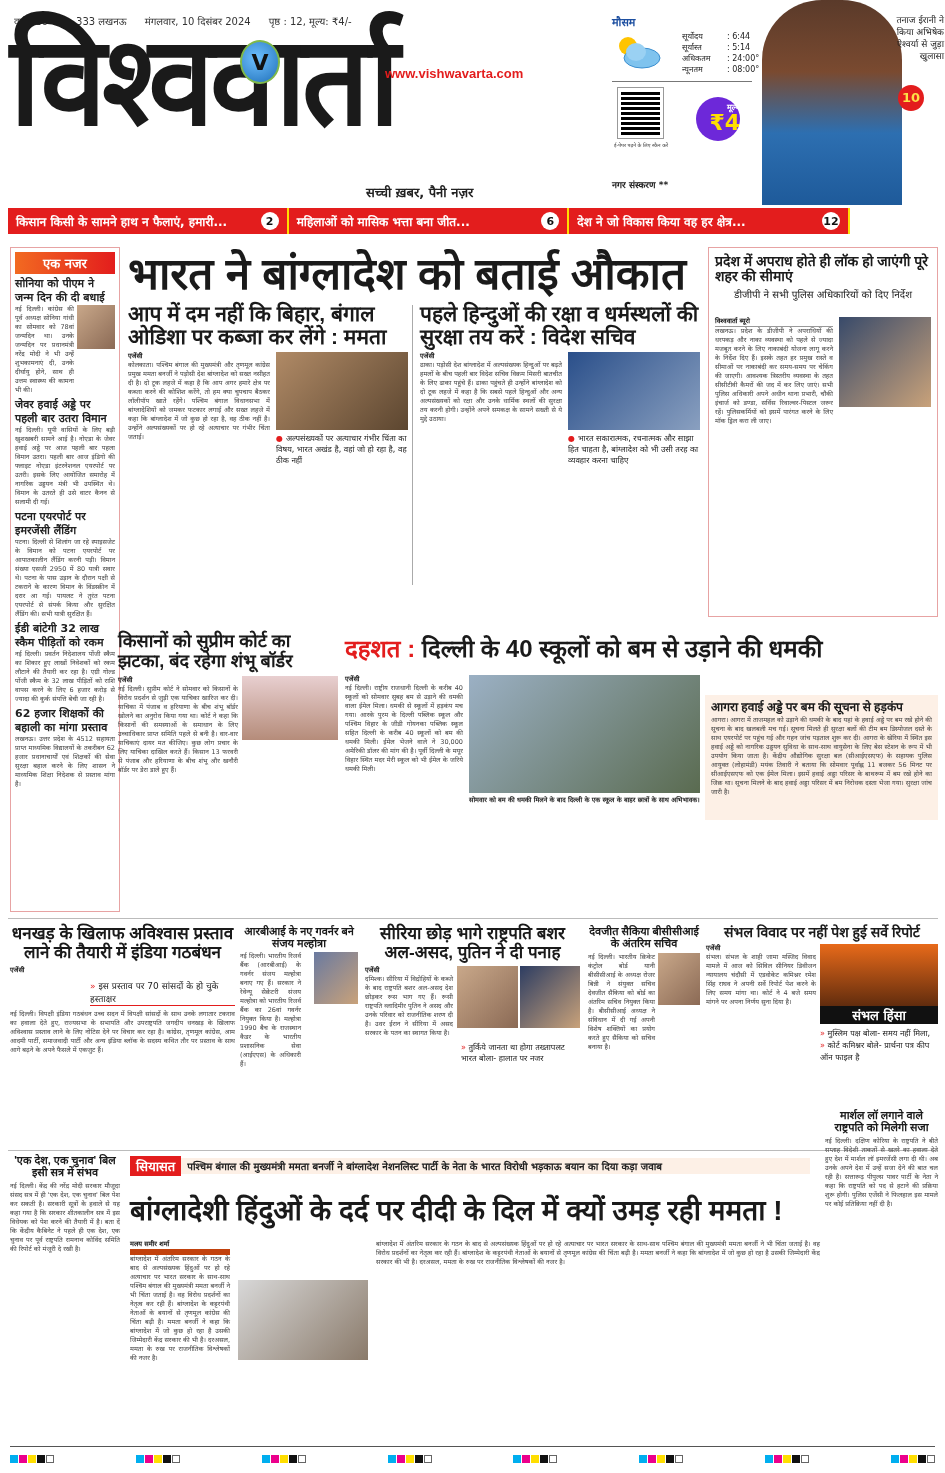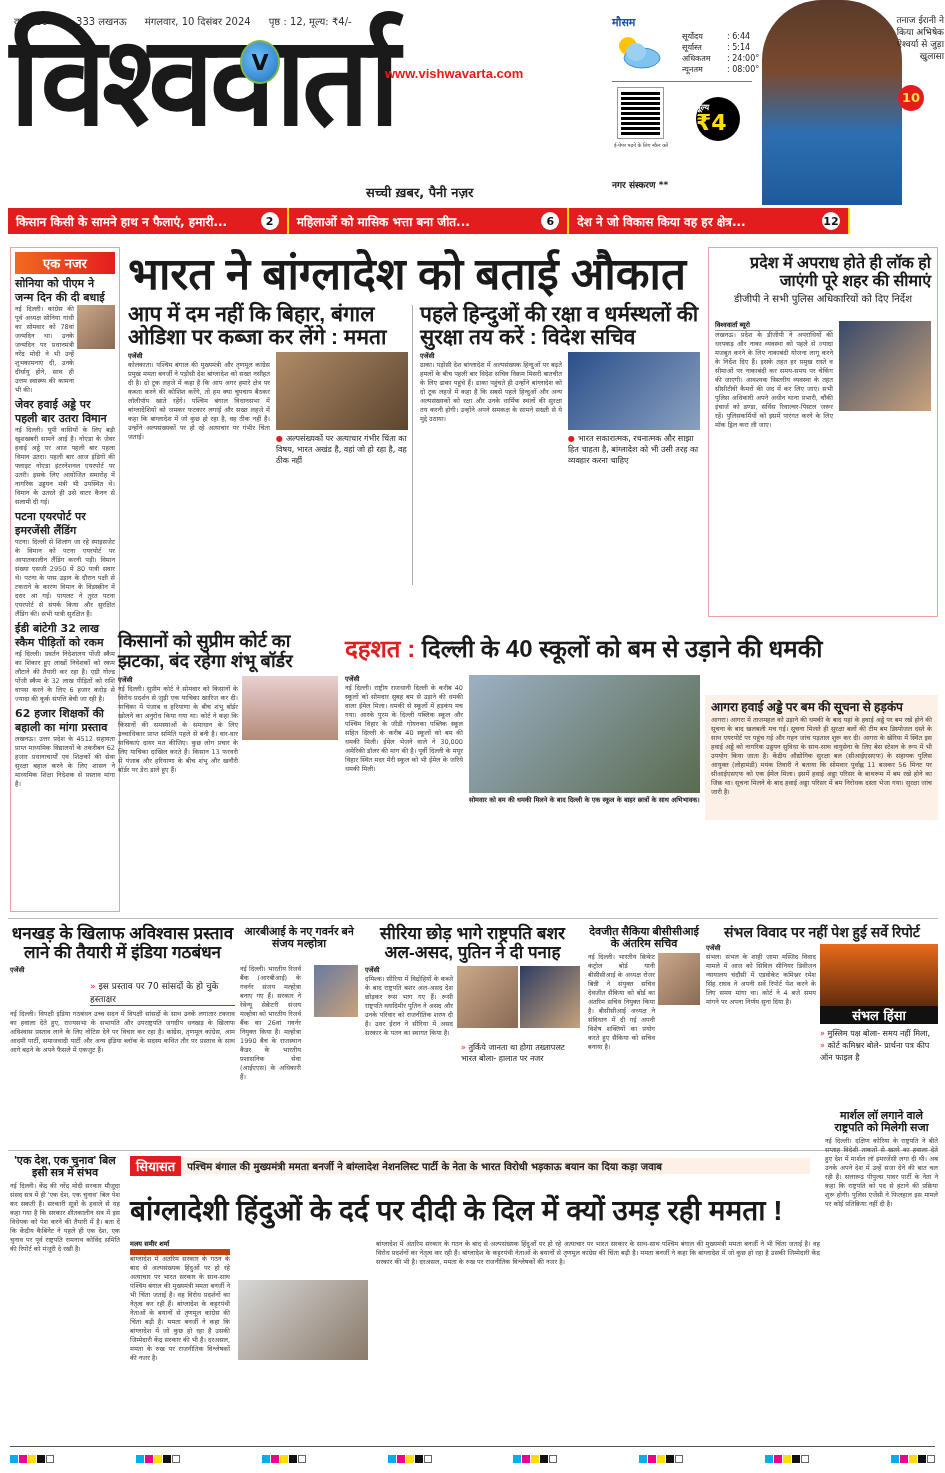--- a/index.html
+++ b/index.html
@@ -10,21 +10,21 @@
 .logo-globe{top:40px;left:240px;width:40px;height:44px;border-radius:50%;background:radial-gradient(circle at 40% 40%,#6ec0ff,#1f6fb8);border:2px solid #7fb84a;display:flex;align-items:center;justify-content:center;font-weight:bold;color:#111;font-size:22px}
 .website{top:66px;left:385px;color:#e31d1d;font-weight:bold;font-size:13px;font-family:"Liberation Sans",sans-serif}
 .tagline{top:183px;left:366px;font-size:13px;font-weight:bold}
 .weather{top:14px;left:612px;width:150px}
 .weather h4{color:#1d4fa0;font-size:11px}
 .wx-row{display:flex;font-size:8px;margin-left:70px;line-height:11px}
 .wx-row span:first-child{width:45px}
 .cloud{position:absolute;top:18px;left:0;width:50px;height:38px}
 .qr{top:88px;left:618px;width:45px;height:50px;background:repeating-linear-gradient(0deg,#000 0 3px,#fff 3px 5px),#000;border:3px solid #fff;outline:1px solid #999}
 .qr-cap{top:142px;left:614px;font-size:5px;width:56px;color:#333}
-.price{top:97px;left:696px;width:44px;height:44px;border-radius:50%;background:#000000;color:#fff;text-align:left;font-weight:bold}
+.price{top:97px;left:696px;width:44px;height:44px;border-radius:50%;background:#6d28d9;color:#fff;text-align:right;font-weight:bold}
 .price .p1{font-size:8px;color:#fff;padding-top:4px}
 .price .p2{font-size:22px;color:#ffde00;line-height:22px}
 .edition{top:178px;left:612px;font-size:9px;font-weight:bold}
 .celeb{top:0;left:762px;width:140px;height:205px;background:linear-gradient(180deg,#5a3a2a 0,#7a4a30 35%,#2d6fb1 65%,#1e5a9a 100%);border-radius:60px 60px 0 0}
 .celeb-cap{top:14px;left:892px;font-size:9px;text-align:right;width:52px;line-height:12px}
 .celeb-num{top:85px;left:898px;width:26px;height:26px;border-radius:50%;background:#e31d1d;color:#fde047;font-weight:bold;font-size:13px;text-align:center;line-height:26px}
 .ticker{top:208px;left:8px;width:842px;height:26px;background:#e31d1d;display:flex}
 .tick{flex:1;display:flex;align-items:center;justify-content:space-between;color:#fff;font-size:12px;font-weight:bold;padding:0 8px;border-right:2px solid #ffde00}
 .tick .n{background:#fff;color:#111;border-radius:50%;width:18px;height:18px;display:inline-flex;align-items:center;justify-content:center;font-size:11px}
 .hr{background:#bbb;height:1px}
@@ -160,21 +160,21 @@
       <div class="txt">ढाका। पड़ोसी देश बांग्लादेश में अल्पसंख्यक हिन्दुओं पर बढ़ते हमलों के बीच पहली बार विदेश सचिव विक्रम मिसरी बातचीत के लिए ढाका पहुंचे हैं। ढाका पहुंचते ही उन्होंने बांग्लादेश को दो टूक लहजे में कहा है कि सबसे पहले हिन्दुओं और अन्य अल्पसंख्यकों को रक्षा और उनके धार्मिक स्थलों की सुरक्षा तय करनी होगी। उन्होंने अपने समकक्ष के सामने सख्ती से ये मुद्दे उठाया।</div>
     </div>
     <div style="width:132px">
       <div class="photo" style="height:78px;background:linear-gradient(135deg,#2a4f8a,#8aa0c0)"></div>
       <div class="cap-red" style="font-size:8px;line-height:11px;margin-top:3px">भारत सकारात्मक, रचनात्मक और साझा हित चाहता है, बांग्लादेश को भी उसी तरह का व्यवहार करना चाहिए</div>
     </div>
   </div>
 </div>
 
 <div class="abs box-right">
-  <div class="headline" style="font-size:16px;text-align:right">प्रदेश में अपराध होते ही लॉक हो जाएंगी पूरे शहर की सीमाएं</div>
+  <div class="headline" style="font-size:14px;text-align:left">प्रदेश में अपराध होते ही लॉक हो जाएंगी पूरे शहर की सीमाएं</div>
   <div style="font-size:10px;text-align:center;margin-top:2px;font-weight:normal">डीजीपी ने सभी पुलिस अधिकारियों को दिए निर्देश</div>
   <div style="display:flex;gap:6px;margin-top:16px">
     <div style="flex:1">
       <div class="txt" style="font-weight:bold;color:#111;border-bottom:1px solid #999">विश्ववार्ता ब्यूरो</div>
       <div class="txt">लखनऊ। प्रदेश के डीजीपी ने अपराधियों की धरपकड़ और नाका व्यवस्था को पहले से ज्यादा मजबूत करने के लिए नाकाबंदी योजना लागू करने के निर्देश दिए हैं। इसके तहत हर प्रमुख रास्ते व सीमाओं पर नाकाबंदी कर समय-समय पर चेकिंग की जाएगी। आवश्यक त्रिस्तरीय व्यवस्था के तहत सीसीटीवी कैमरों की जद में कर लिए जाएं। सभी पुलिस अधिकारी अपने अधीन थाना प्रभारी, चौकी इंचार्ज को डण्डा, सर्विस रिवाल्वर-पिस्टल जरूर रहें। पुलिसकर्मियों को इसमें पारंगत करने के लिए मॉक ड्रिल करा ली जाए।</div>
     </div>
     <div class="photo" style="width:92px;height:90px;background:linear-gradient(135deg,#384a6a,#c9a27a)"></div>
   </div>
 </div>
 
@@ -212,21 +212,21 @@
 <div class="abs hr" style="top:918px;left:8px;width:930px"></div>
 
 <div class="abs" style="top:925px;left:10px;width:225px">
   <div class="headline" style="font-size:17px;text-align:center">धनखड़ के खिलाफ अविश्वास प्रस्ताव लाने की तैयारी में इंडिया गठबंधन</div>
   <div class="txt" style="font-weight:bold;color:#111;margin-top:4px">एजेंसी</div>
   <div style="font-size:9px;margin:4px 0 4px 80px;border-bottom:1px solid #e31d1d"><span style="color:#e31d1d">»</span> <span>इस प्रस्ताव पर 70 सांसदों के हो चुके हस्ताक्षर</span></div>
   <div class="txt">नई दिल्ली। विपक्षी इंडिया गठबंधन उच्च सदन में विपक्षी सांसदों के साथ उनके लगातार टकराव का हवाला देते हुए, राज्यसभा के सभापति और उपराष्ट्रपति जगदीप धनखड़ के खिलाफ अविश्वास प्रस्ताव लाने के लिए नोटिस देने पर विचार कर रहा है। कांग्रेस, तृणमूल कांग्रेस, आम आदमी पार्टी, समाजवादी पार्टी और अन्य इंडिया ब्लॉक के सदस्य कथित तौर पर प्रस्ताव के साथ आगे बढ़ने के अपने फैसले में एकजुट हैं।</div>
 </div>
 <div class="abs" style="top:925px;left:240px;width:118px">
   <div class="headline" style="font-size:11px;text-align:center">आरबीआई के नए गवर्नर बने संजय मल्होत्रा</div>
-  <div style="display:flex;gap:13px;margin-top:16px">
+  <div style="display:flex;gap:13px;margin-top:3px">
       <div class="txt" style="flex:1">नई दिल्ली। भारतीय रिजर्व बैंक (आरबीआई) के गवर्नर संजय मल्होत्रा बनाए गए हैं। सरकार ने रेवेन्यू सेक्रेटरी संजय मल्होत्रा को भारतीय रिजर्व बैंक का 26वां गवर्नर नियुक्त किया है। मल्होत्रा 1990 बैच के राजस्थान कैडर के भारतीय प्रशासनिक सेवा (आईएएस) के अधिकारी हैं।</div>
       <div class="photo" style="width:44px;height:52px;background:linear-gradient(135deg,#6a7aa0,#c9a27a)"></div>
     </div>
 </div>
 <div class="abs" style="top:925px;left:365px;width:215px">
   <div class="headline" style="font-size:17px;text-align:center">सीरिया छोड़ भागे राष्ट्रपति बशर अल-असद, पुतिन ने दी पनाह</div>
   <div style="display:flex;gap:4px;margin-top:4px">
     <div style="width:88px">
         <div class="txt" style="font-weight:bold;color:#111">एजेंसी</div>
         <div class="txt">दमिश्क। सीरिया में विद्रोहियों के कब्जे के बाद राष्ट्रपति बशर अल-असद देश छोड़कर रूस भाग गए हैं। रूसी राष्ट्रपति व्लादिमीर पुतिन ने असद और उनके परिवार को राजनीतिक शरण दी है। उधर ईरान ने सीरिया में असद सरकार के पतन का स्वागत किया है।</div>

